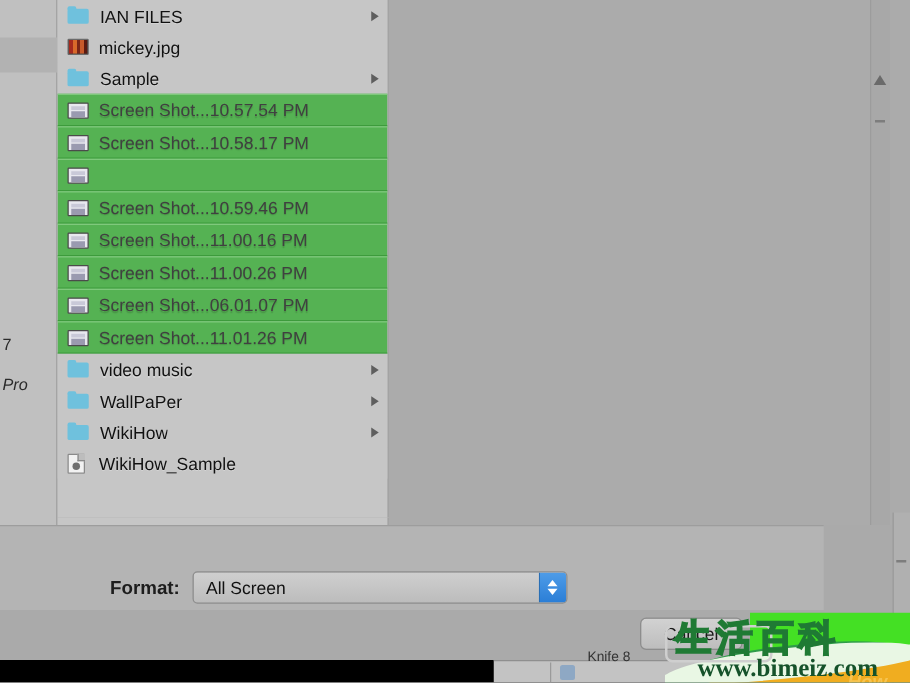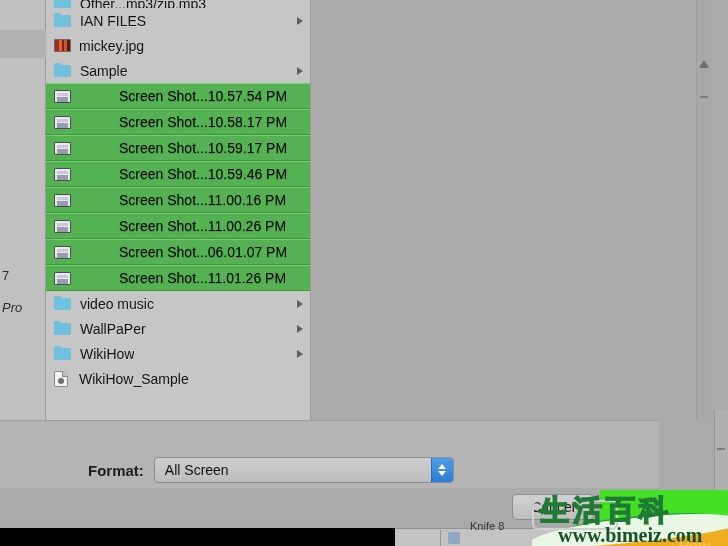--- a/index.html
+++ b/index.html
@@ -102,25 +102,24 @@
     display: flex;
     align-items: center;
     height: 25px;
     padding-left: 8px;
     font-size: 14px;
     color: #111;
     background: #c6c6c6;
   }
   .row.selected {
     background: #55b253;
-    color: #000000;
+    color: #404040;
     border-top: 1px solid #7fc97c;
     border-bottom: 1px solid #3d9b3c;
     height: 26px;
-    gap: 40px;
   }
   .row.clipped {
     height: 8px;
     overflow: hidden;
     padding-left: 8px;
   }
   .row .label {
     white-space: nowrap;
     overflow: hidden;
     text-shadow: 0 1px 0 rgba(255,255,255,0.25);
@@ -417,24 +416,20 @@
 
   <div class="dialog-body">
 
     <div class="sidebar">
       <div class="sidebar-hl"></div>
       <div class="sidebar-text t1">7</div>
       <div class="sidebar-text t2">Pro</div>
     </div>
 
     <div class="column" id="file-column">
-        <div class="row clipped">
-          <span class="icon folder"></span>
-          <span class="label">Other...mp3/zip.mp3</span>
-        </div>
         <div class="row">
           <span class="icon folder"></span>
           <span class="label">IAN FILES</span>
           <span class="disclosure"></span>
         </div>
         <div class="row">
           <span class="icon image-thumb"></span>
           <span class="label">mickey.jpg</span>
         </div>
         <div class="row">
@@ -454,21 +449,20 @@
             <i class="a"></i>
             <i class="b"></i>
           </span>
           <span class="label">Screen Shot...10.58.17 PM</span>
         </div>
         <div class="row selected">
           <span class="icon screenshot-thumb">
             <i class="a"></i>
             <i class="b"></i>
           </span>
-          <span class="label">Screen Shot...10.59.17 PM</span>
         </div>
         <div class="row selected">
           <span class="icon screenshot-thumb">
             <i class="a"></i>
             <i class="b"></i>
           </span>
           <span class="label">Screen Shot...10.59.46 PM</span>
         </div>
         <div class="row selected">
           <span class="icon screenshot-thumb">

